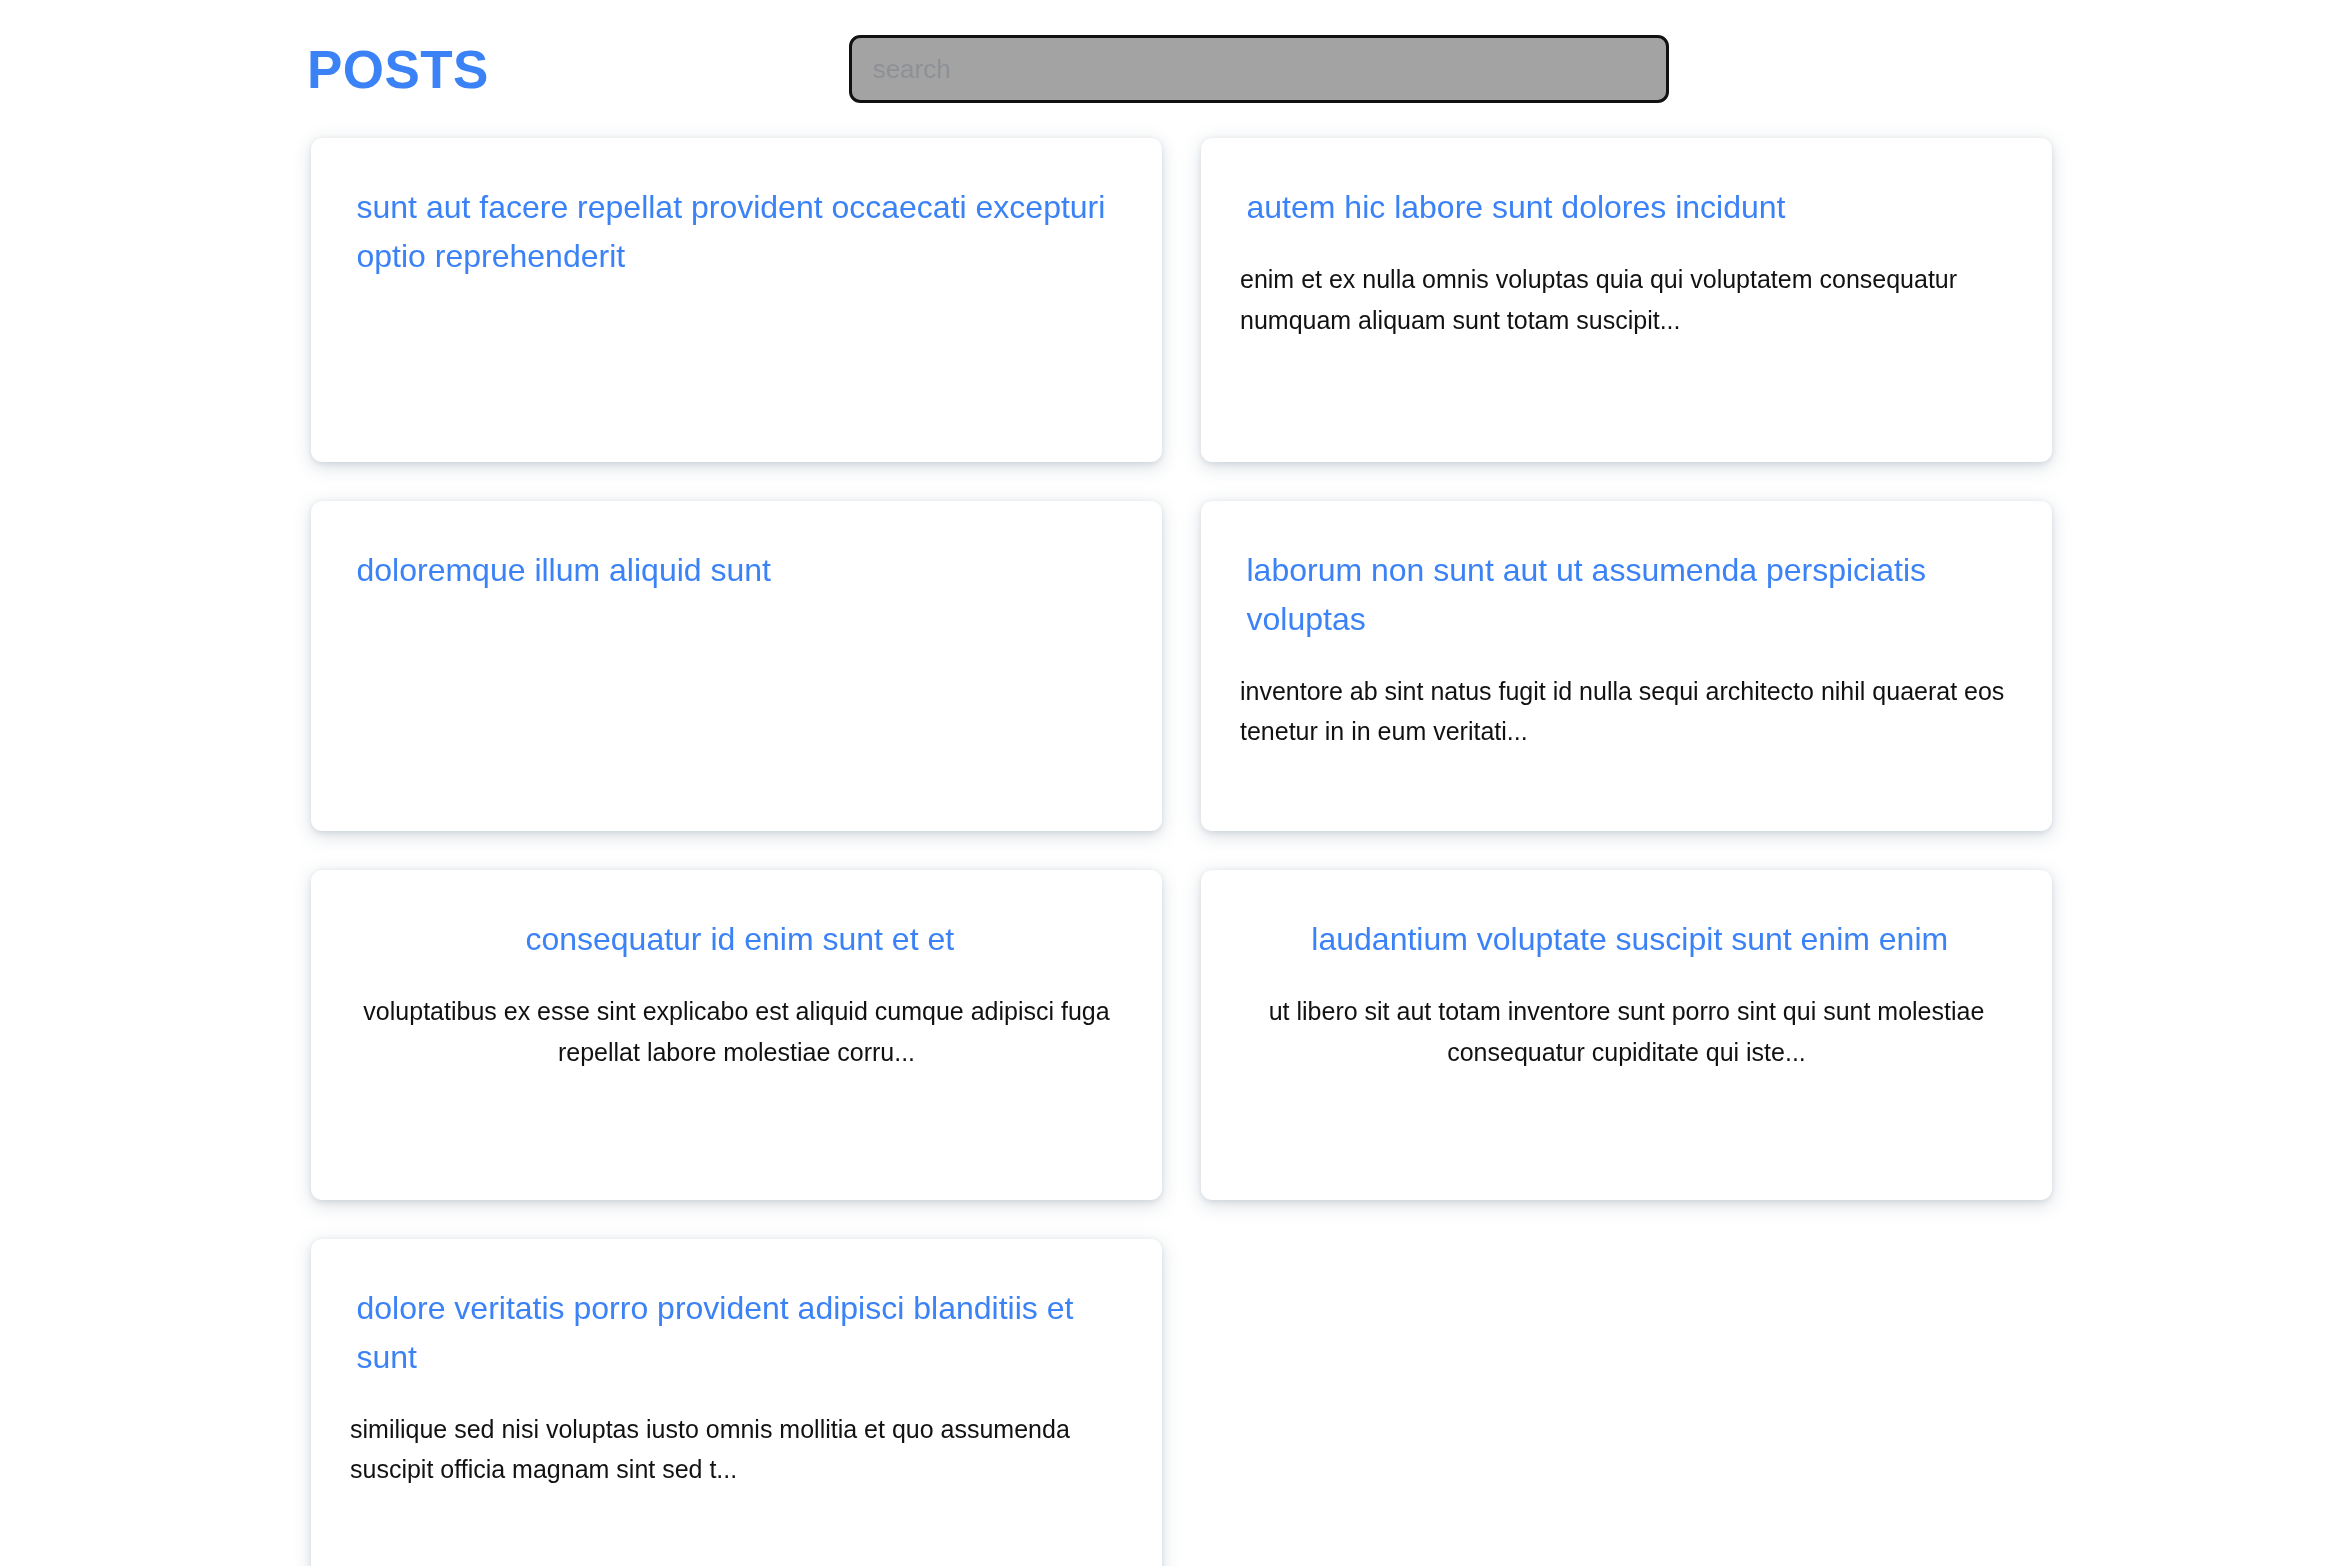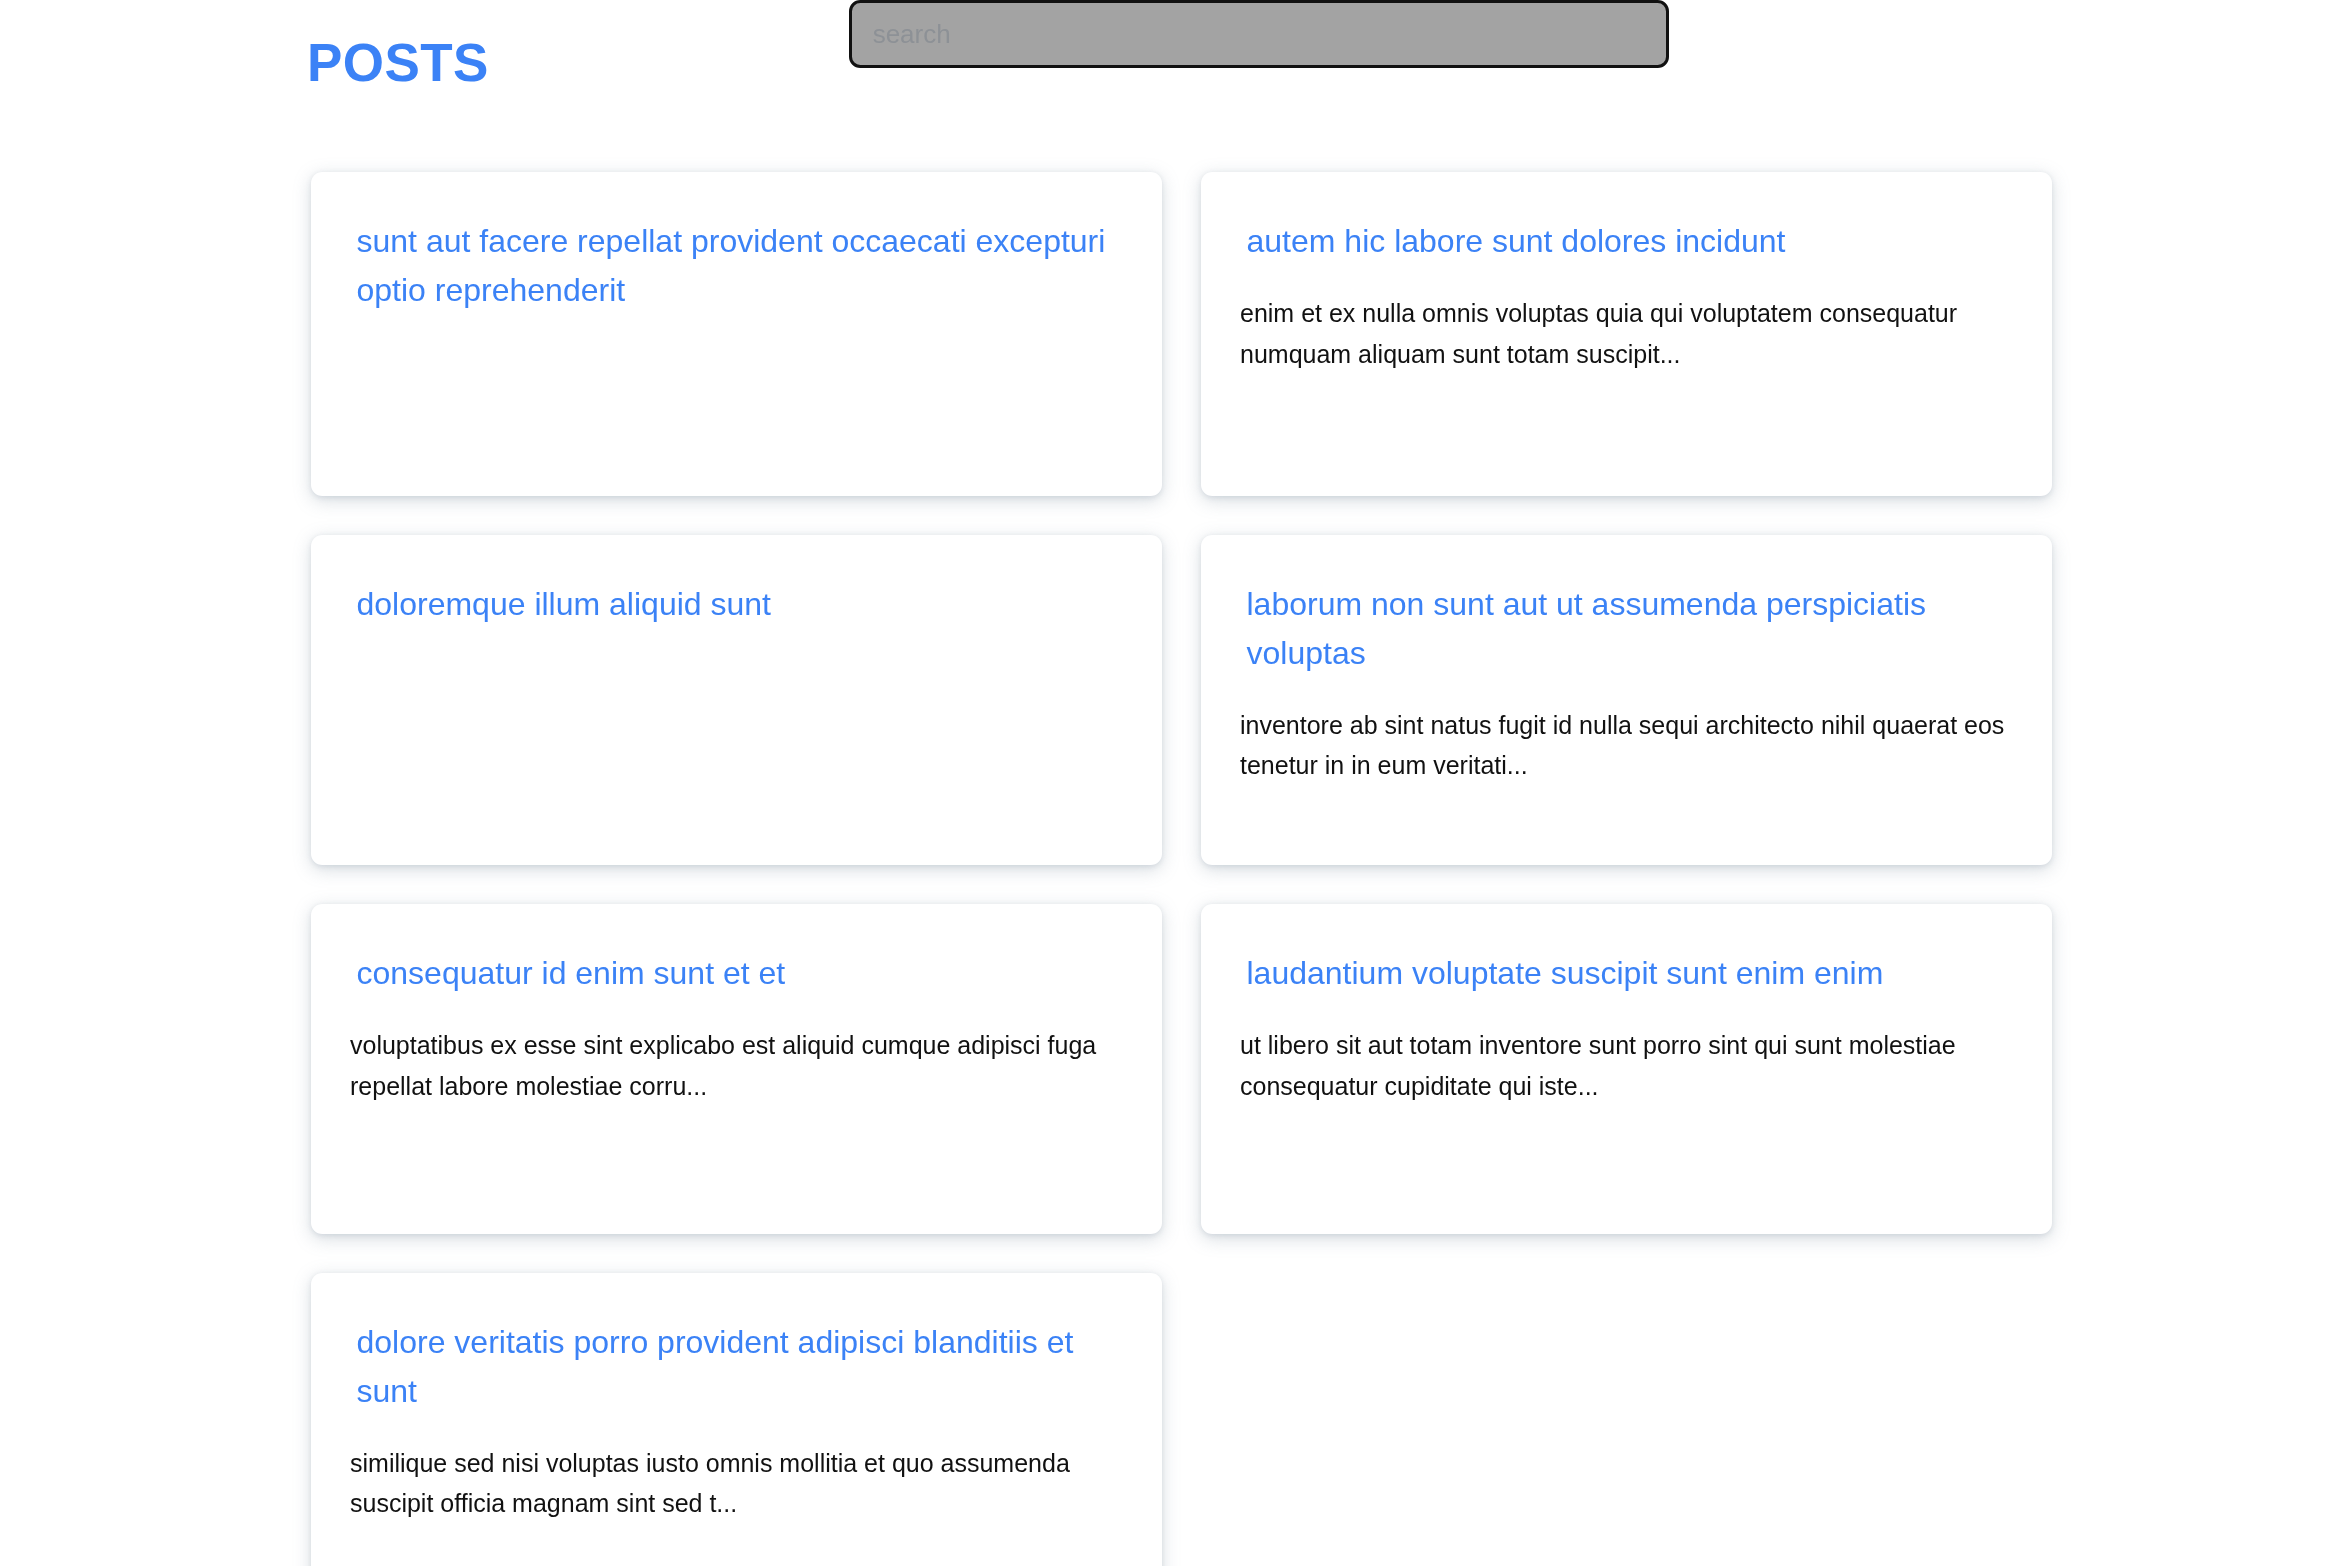--- a/index.html
+++ b/index.html
@@ -16,22 +16,23 @@
   .page {
     width: 2330px;
     min-height: 1566px;
     position: relative;
     background: #ffffff;
   }
 
   
   .header {
     display: flex;
+    align-items: center;
     padding: 0;
-    height: 172px;
+    height: 138px;
   }
   .page-title {
     color: #3b82f6;
     font-size: 53px;
     font-weight: bold;
     letter-spacing: 0.4px;
     margin-left: 307px;
     line-height: 1;
     white-space: nowrap;
   }
@@ -68,21 +69,21 @@
     background: #ffffff;
     border-radius: 11.3px;
     box-shadow: 0 4.9px 18px rgba(120, 138, 155, 0.28),
                 0 1.6px 4.9px rgba(120, 138, 155, 0.18);
     padding: 45px 39px 16px 39px;
     min-height: 324px;
     position: relative;
   }
   .card-r1 { min-height: 324px; }
   .card-r2 { min-height: 330px; }
-  .card-r3 { min-height: 330px; }
+  .card-r3 { min-height: 330px; text-align: center; }
   .card-r4 { min-height: 340px; }
 
   .card-title {
     display: block;
     color: #3b82f6;
     font-size: 32px;
     line-height: 1.52;
     font-weight: normal;
     text-decoration: none;
     margin: 0 0 0 6.5px;

